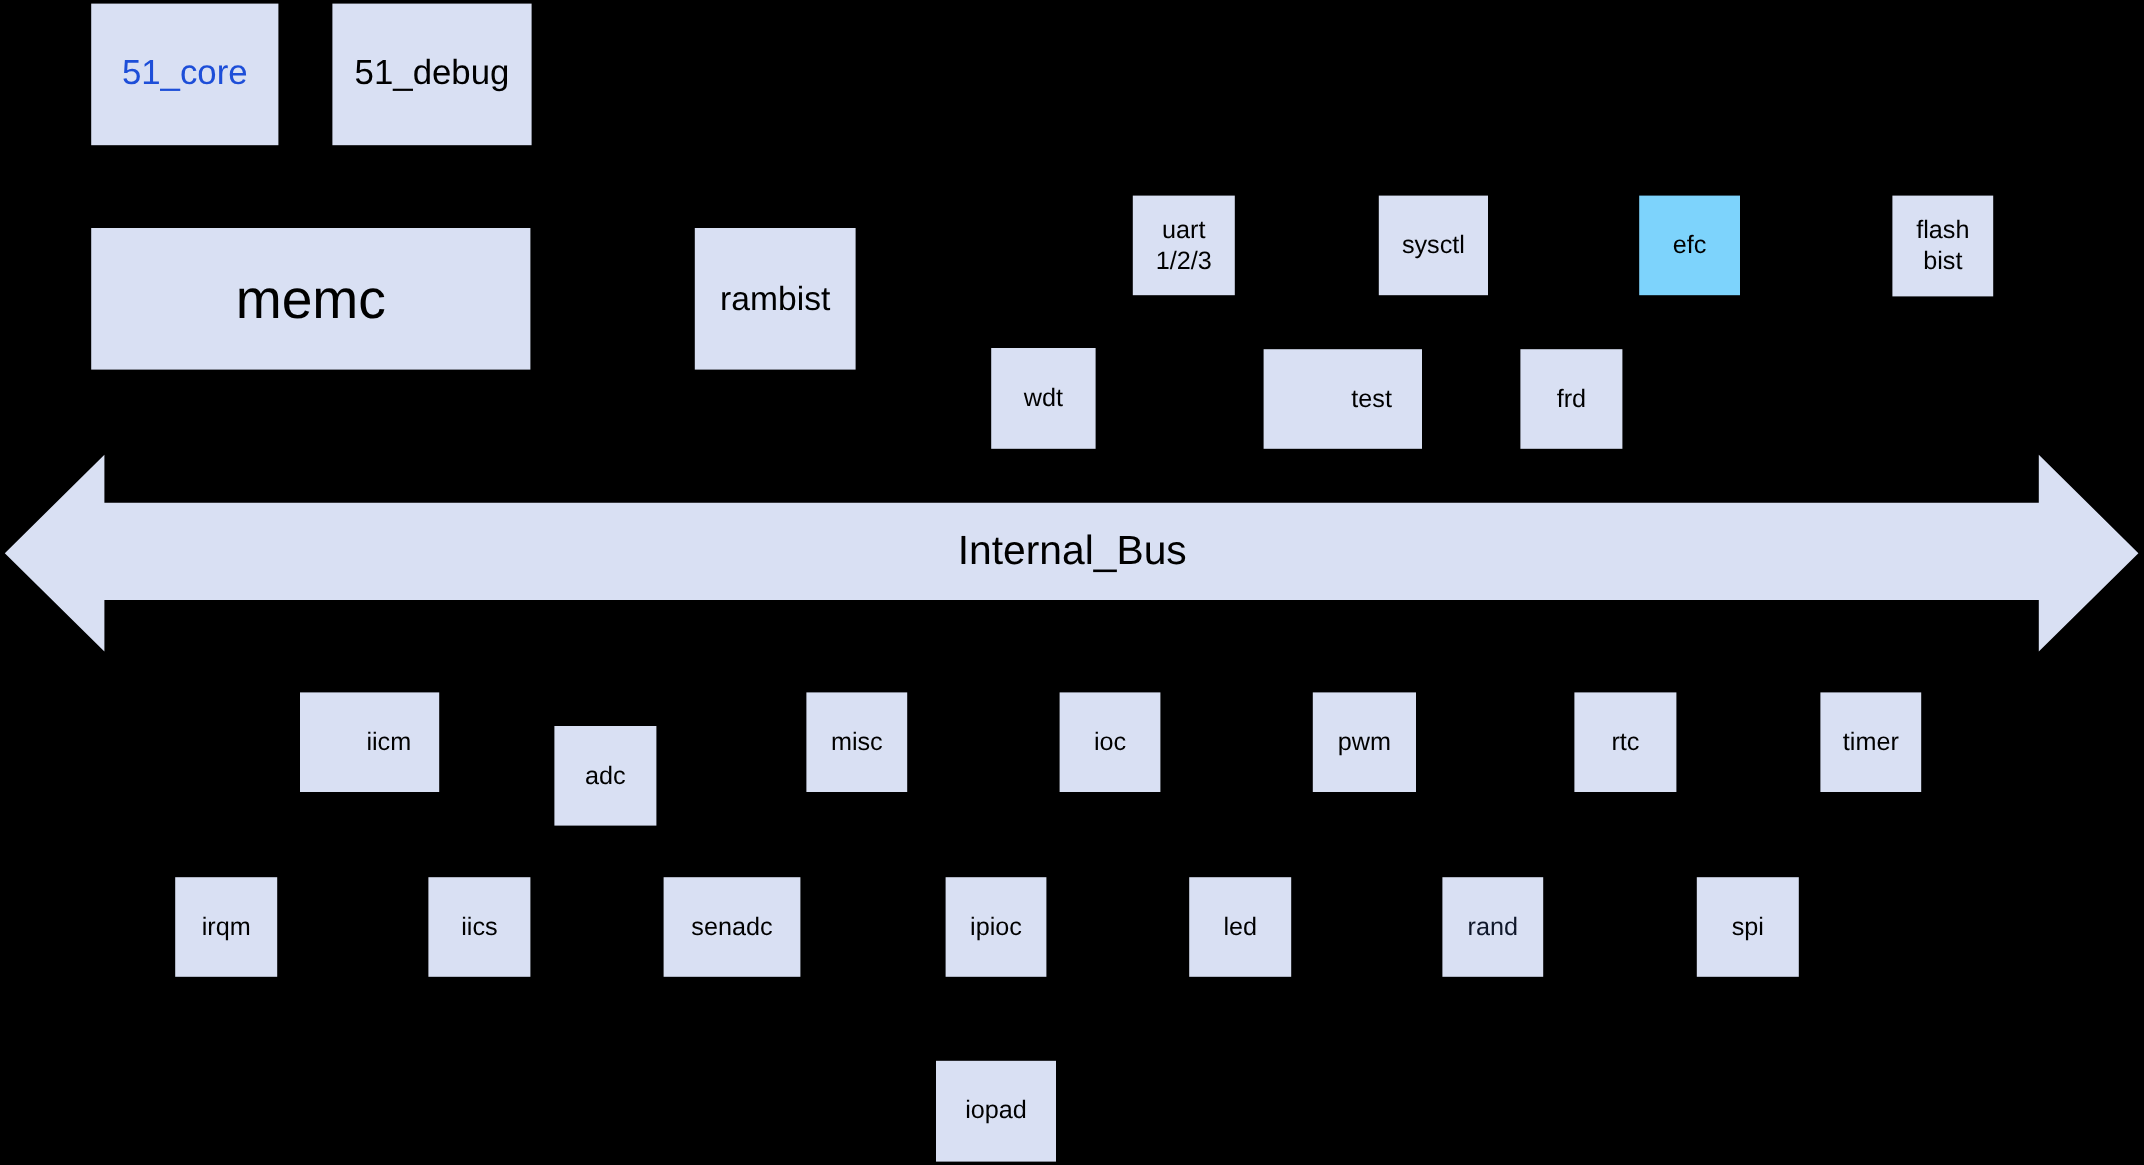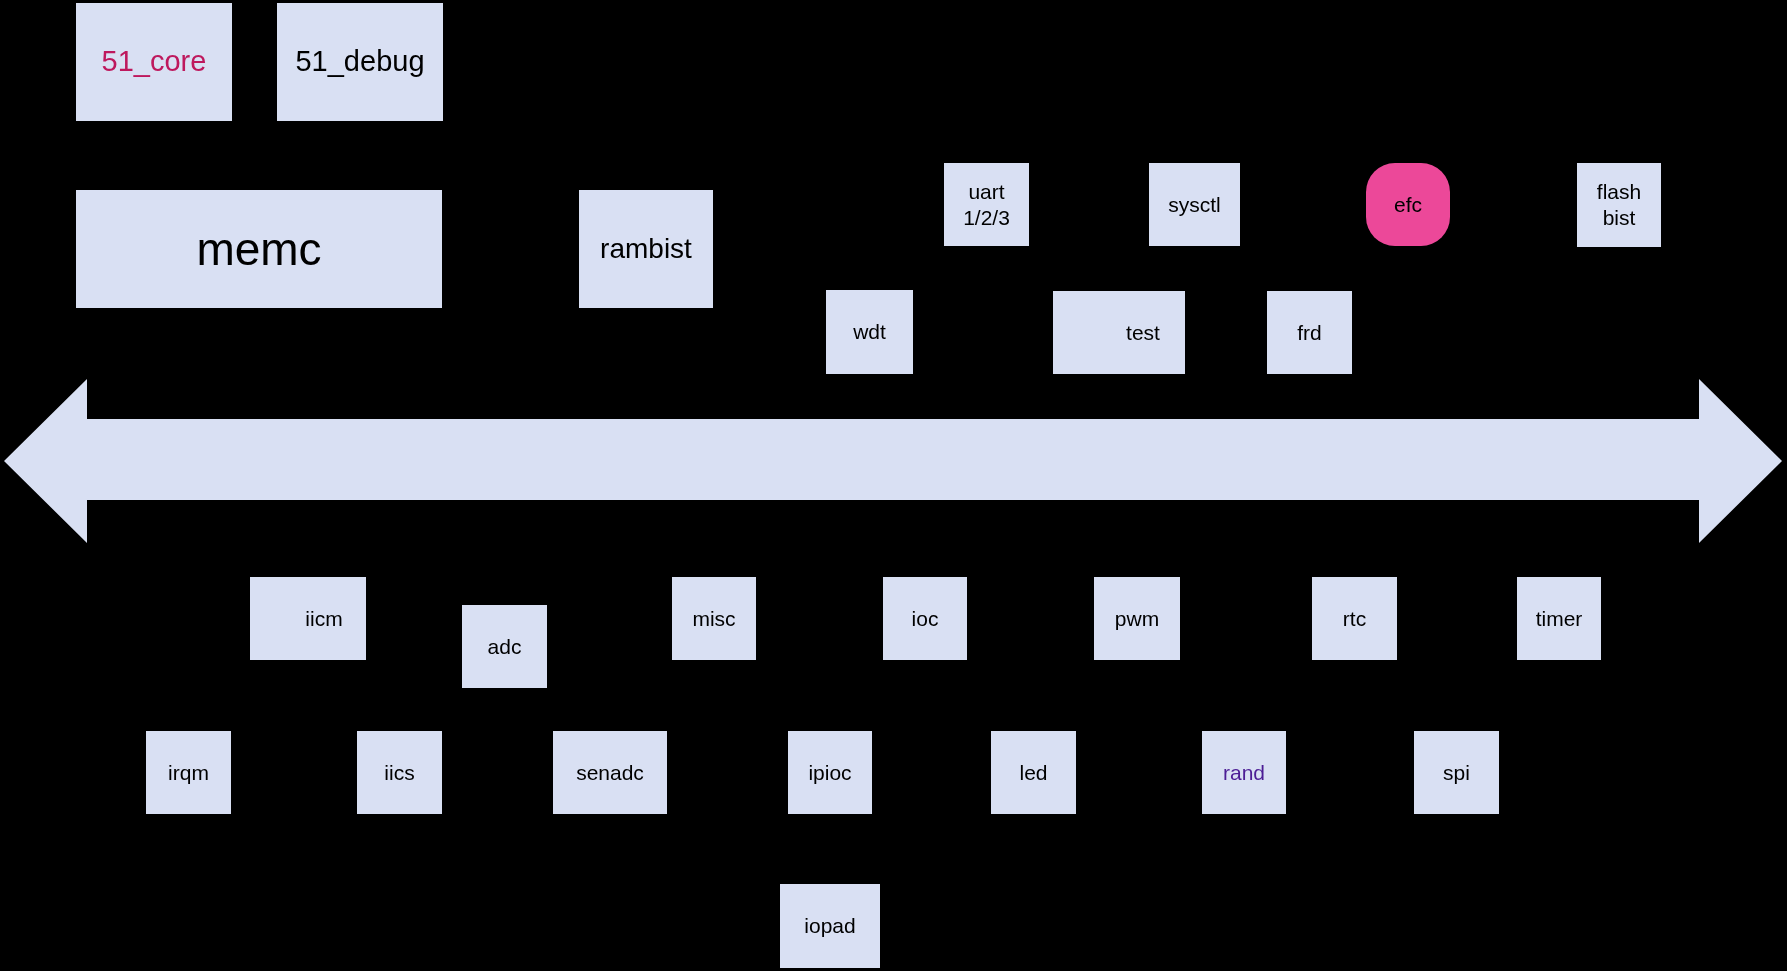--- a/index.html
+++ b/index.html
@@ -33,45 +33,46 @@
 </style>
 </head>
 <body>
 
 <div id="canvas">
 
   <svg id="bus-svg" width="1787" height="971" viewBox="0 0 1787 971">
     <polygon points="4,461 87,379 87,419 1699,419 1699,379 1782,461 1699,543 1699,500 87,500 87,543" fill="#d9e0f3"></polygon>
   </svg>
 
+  <div id="bus-label">Internal_Bus</div>
 
   <div id="blocks-layer">
-      <div class="block" style="left: 76px; top: 3px; width: 156px; height: 118px; font-size: 29px; background: rgb(217, 224, 243); color: #be185d;">51_core</div>
+      <div class="block" style="left: 76px; top: 3px; width: 156px; height: 118px; font-size: 29px; background: rgb(217, 224, 243); color: #1d4ed8;">51_core</div>
       <div class="block" style="left: 277px; top: 3px; width: 166px; height: 118px; font-size: 29px; background: rgb(217, 224, 243); color: rgb(0, 0, 0);">51_debug</div>
       <div class="block" style="left: 76px; top: 190px; width: 366px; height: 118px; font-size: 46px; background: rgb(217, 224, 243); color: rgb(0, 0, 0);">memc</div>
       <div class="block" style="left: 579px; top: 190px; width: 134px; height: 118px; font-size: 28px; background: rgb(217, 224, 243); color: rgb(0, 0, 0);">rambist</div>
       <div class="block" style="left: 944px; top: 163px; width: 85px; height: 83px; font-size: 21px; background: rgb(217, 224, 243); color: rgb(0, 0, 0);">uart
 1/2/3</div>
       <div class="block" style="left: 1149px; top: 163px; width: 91px; height: 83px; font-size: 21px; background: rgb(217, 224, 243); color: rgb(0, 0, 0);">sysctl</div>
-      <div class="block" style="left: 1366px; top: 163px; width: 84px; height: 83px; font-size: 21px; background: #ec4899; color: rgb(0, 0, 0); border-radius: 29px;">efc</div>
+      <div class="block" style="left: 1366px; top: 163px; width: 84px; height: 83px; font-size: 21px; background: #7dd3fc; color: rgb(0, 0, 0);">efc</div>
       <div class="block" style="left: 1577px; top: 163px; width: 84px; height: 84px; font-size: 21px; background: rgb(217, 224, 243); color: rgb(0, 0, 0);">flash
 bist</div>
       <div class="block" style="left: 826px; top: 290px; width: 87px; height: 84px; font-size: 21px; background: rgb(217, 224, 243); color: rgb(0, 0, 0);">wdt</div>
       <div class="block" style="left: 1053px; top: 291px; width: 84px; height: 83px; font-size: 21px; background: rgb(217, 224, 243); color: rgb(0, 0, 0); padding-left: 48px;">test</div>
       <div class="block" style="left: 1267px; top: 291px; width: 85px; height: 83px; font-size: 21px; background: rgb(217, 224, 243); color: rgb(0, 0, 0);">frd</div>
       <div class="block" style="left: 250px; top: 577px; width: 84px; height: 83px; font-size: 21px; background: rgb(217, 224, 243); color: rgb(0, 0, 0); padding-left: 32px;">iicm</div>
       <div class="block" style="left: 462px; top: 577px; width: 85px; height: 83px; font-size: 21px; background: rgb(217, 224, 243); color: rgb(0, 0, 0); margin-top: 28px;">adc</div>
       <div class="block" style="left: 672px; top: 577px; width: 84px; height: 83px; font-size: 21px; background: rgb(217, 224, 243); color: rgb(0, 0, 0);">misc</div>
       <div class="block" style="left: 883px; top: 577px; width: 84px; height: 83px; font-size: 21px; background: rgb(217, 224, 243); color: rgb(0, 0, 0);">ioc</div>
       <div class="block" style="left: 1094px; top: 577px; width: 86px; height: 83px; font-size: 21px; background: rgb(217, 224, 243); color: rgb(0, 0, 0);">pwm</div>
       <div class="block" style="left: 1312px; top: 577px; width: 85px; height: 83px; font-size: 21px; background: rgb(217, 224, 243); color: rgb(0, 0, 0);">rtc</div>
       <div class="block" style="left: 1517px; top: 577px; width: 84px; height: 83px; font-size: 21px; background: rgb(217, 224, 243); color: rgb(0, 0, 0);">timer</div>
       <div class="block" style="left: 146px; top: 731px; width: 85px; height: 83px; font-size: 21px; background: rgb(217, 224, 243); color: rgb(0, 0, 0);">irqm</div>
       <div class="block" style="left: 357px; top: 731px; width: 85px; height: 83px; font-size: 21px; background: rgb(217, 224, 243); color: rgb(0, 0, 0);">iics</div>
       <div class="block" style="left: 553px; top: 731px; width: 114px; height: 83px; font-size: 21px; background: rgb(217, 224, 243); color: rgb(0, 0, 0);">senadc</div>
       <div class="block" style="left: 788px; top: 731px; width: 84px; height: 83px; font-size: 21px; background: rgb(217, 224, 243); color: rgb(0, 0, 0);">ipioc</div>
       <div class="block" style="left: 991px; top: 731px; width: 85px; height: 83px; font-size: 21px; background: rgb(217, 224, 243); color: rgb(0, 0, 0);">led</div>
-      <div class="block" style="left: 1202px; top: 731px; width: 84px; height: 83px; font-size: 21px; background: rgb(217, 224, 243); color: #4c1d95;">rand</div>
+      <div class="block" style="left: 1202px; top: 731px; width: 84px; height: 83px; font-size: 21px; background: rgb(217, 224, 243); color: #0f172a;">rand</div>
       <div class="block" style="left: 1414px; top: 731px; width: 85px; height: 83px; font-size: 21px; background: rgb(217, 224, 243); color: rgb(0, 0, 0);">spi</div>
       <div class="block" style="left: 780px; top: 884px; width: 100px; height: 84px; font-size: 21px; background: rgb(217, 224, 243); color: rgb(0, 0, 0);">iopad</div>
     </div>
 
 </div>
 
 </body></html>

